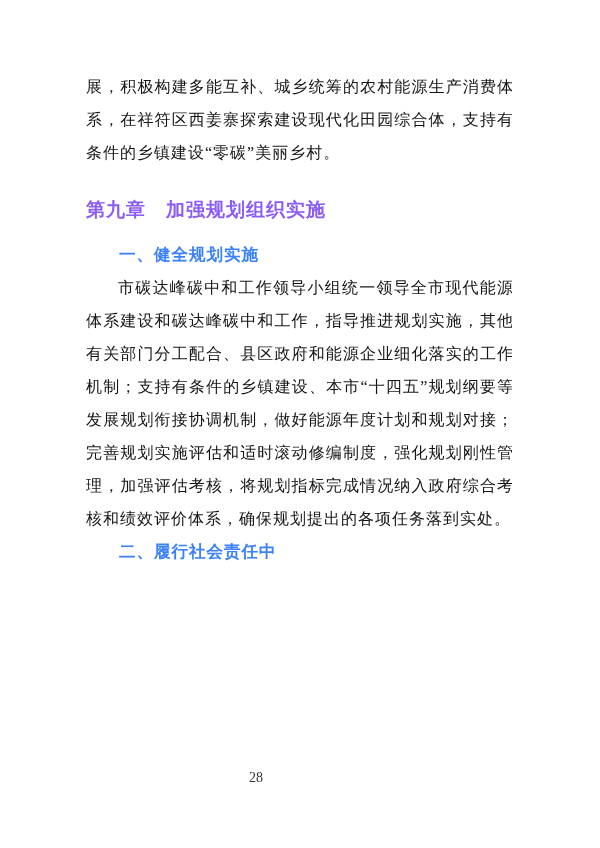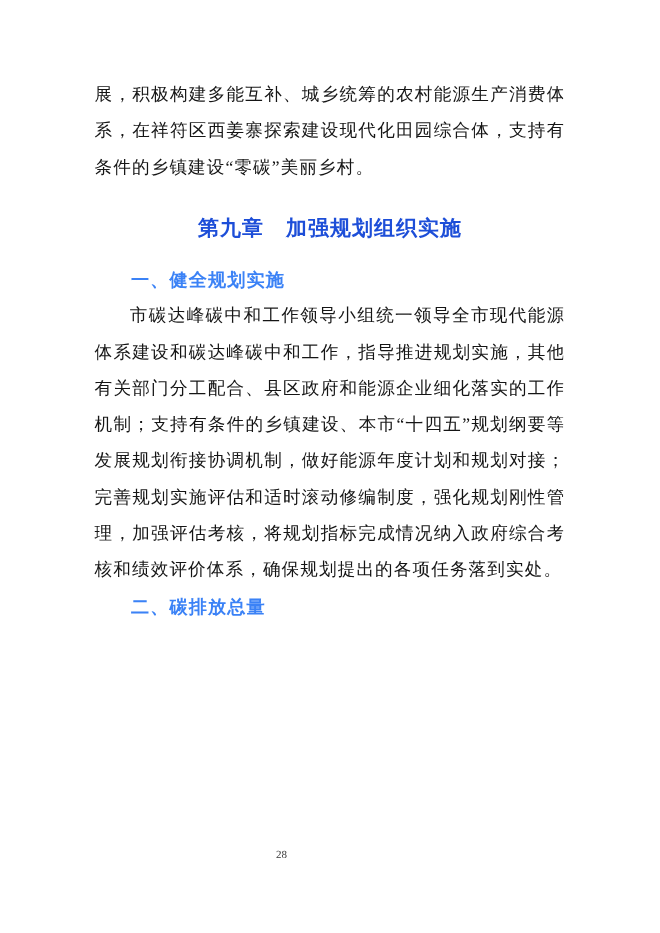--- a/index.html
+++ b/index.html
@@ -29,63 +29,62 @@
     letter-spacing: 1px;
     text-align: justify;
     text-justify: inter-character;
     word-break: break-all;
   }
   .para.indent {
     text-indent: 2em;
   }
   .chapter-heading {
     margin: 24px 0 0 0;
-    font-family: Liberation Mono, monospace;
+    font-family: Liberation Sans, sans-serif;
     font-size: 19px;
     line-height: 33px;
     font-weight: bold;
-    text-align: center;
     letter-spacing: 1px;
-    color: #1d4ed8;
+    color: #8b5cf6;
   }
   .section-heading {
     margin: 12px 0 0 0;
     font-size: 16.5px;
     line-height: 33px;
     font-weight: bold;
     text-indent: 2em;
     letter-spacing: 1px;
     color: #3b82f6;
   }
   .section-heading.tight {
     margin-top: 0;
   }
   .page-number {
     position: absolute;
     left: 0;
     right: 0;
     top: 772px;
     text-align: center;
-    font-size: 10px;
+    font-size: 14px;
     line-height: 12px;
     letter-spacing: 0;
     color: #333333;
   }
 </style>
 </head>
 <body>
 
 <div class="page">
   <div class="content">
     <p class="para">展，积极构建多能互补、城乡统筹的农村能源生产消费体系，在祥符区西姜寨探索建设现代化田园综合体，支持有条件的乡镇建设“零碳”美丽乡村。</p>
 
     <h1 class="chapter-heading">第九章　加强规划组织实施</h1>
 
     <h2 class="section-heading">一、健全规划实施</h2>
 
     <p class="para indent">市碳达峰碳中和工作领导小组统一领导全市现代能源体系建设和碳达峰碳中和工作，指导推进规划实施，其他有关部门分工配合、县区政府和能源企业细化落实的工作机制；支持有条件的乡镇建设、本市“十四五”规划纲要等发展规划衔接协调机制，做好能源年度计划和规划对接；完善规划实施评估和适时滚动修编制度，强化规划刚性管理，加强评估考核，将规划指标完成情况纳入政府综合考核和绩效评价体系，确保规划提出的各项任务落到实处。</p>
 
-    <h2 class="section-heading tight">二、碳排放总量</h2>
+    <h2 class="section-heading tight">二、履行社会责任中</h2>
 
   </div>
 
   <div class="page-number">28</div>
 </div>
 
 </body></html>

